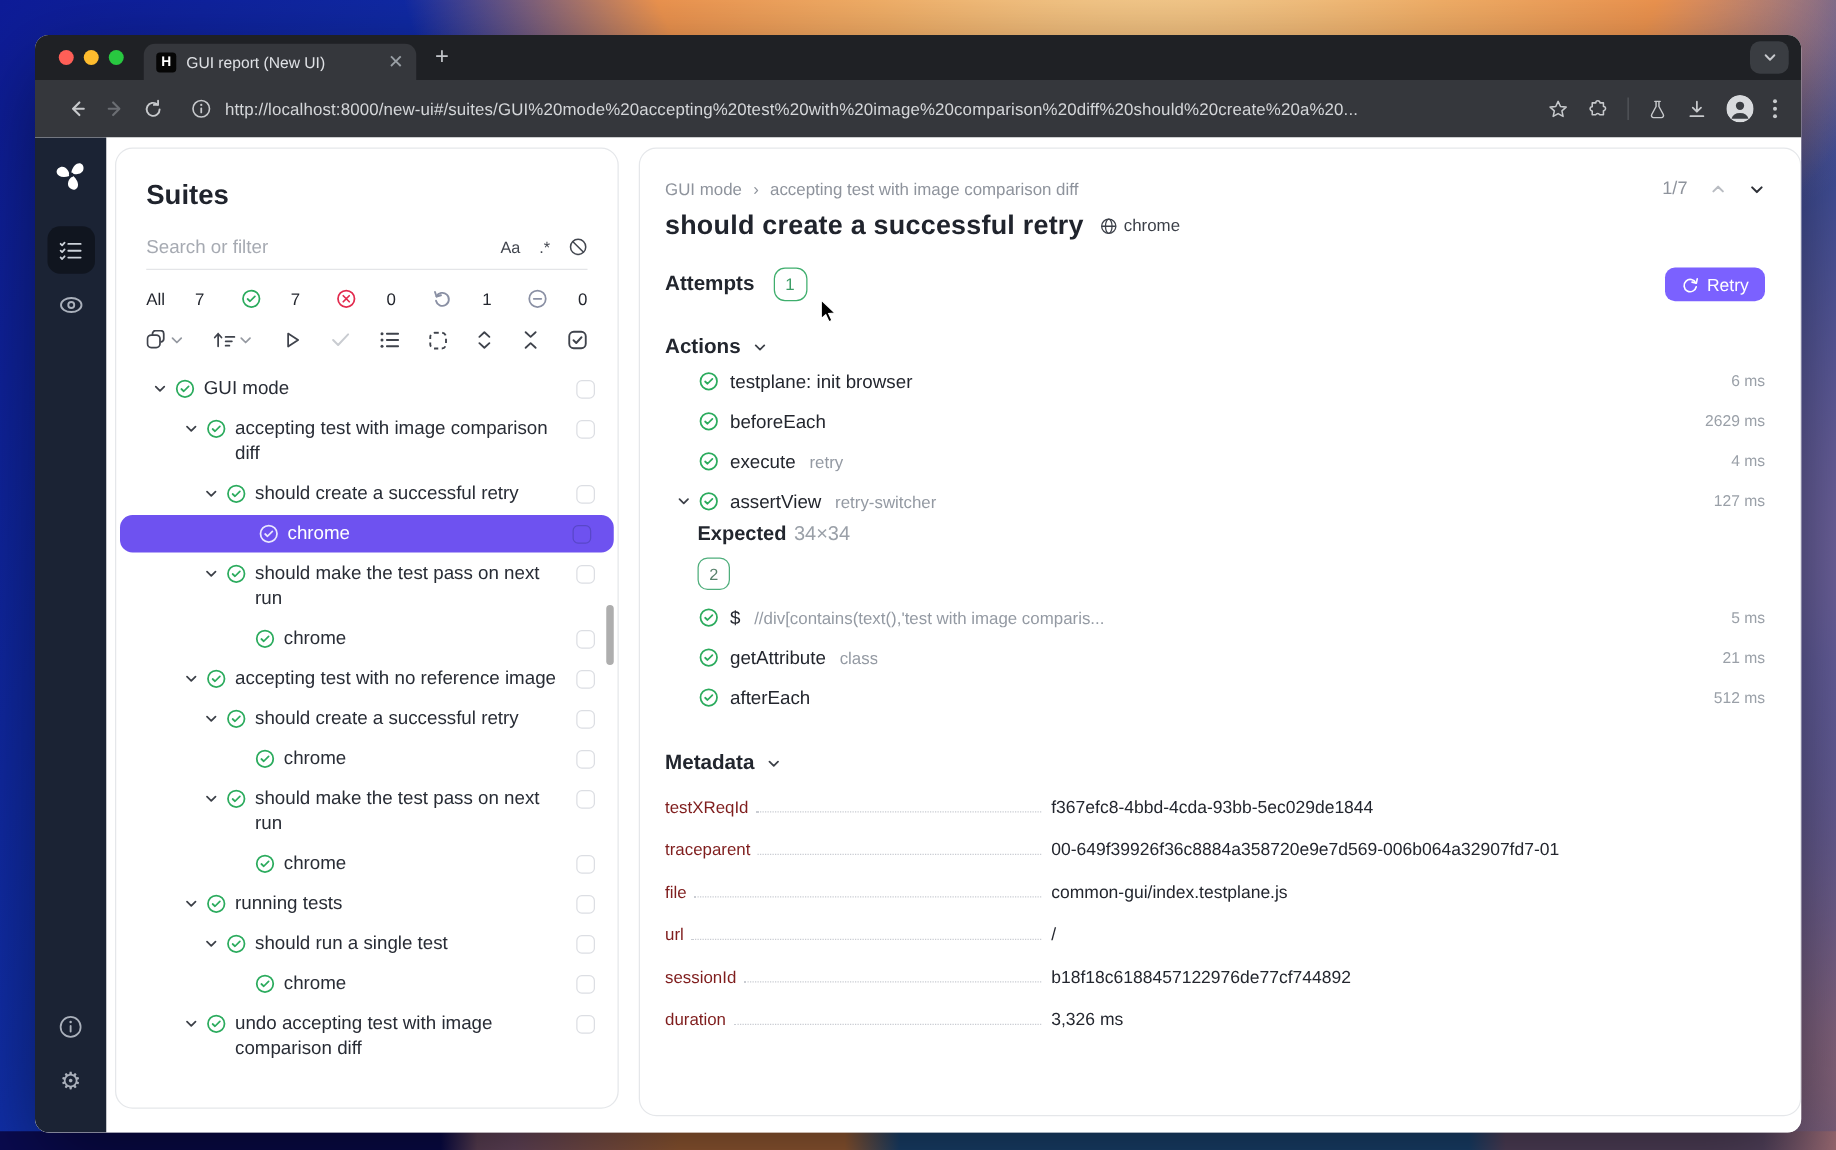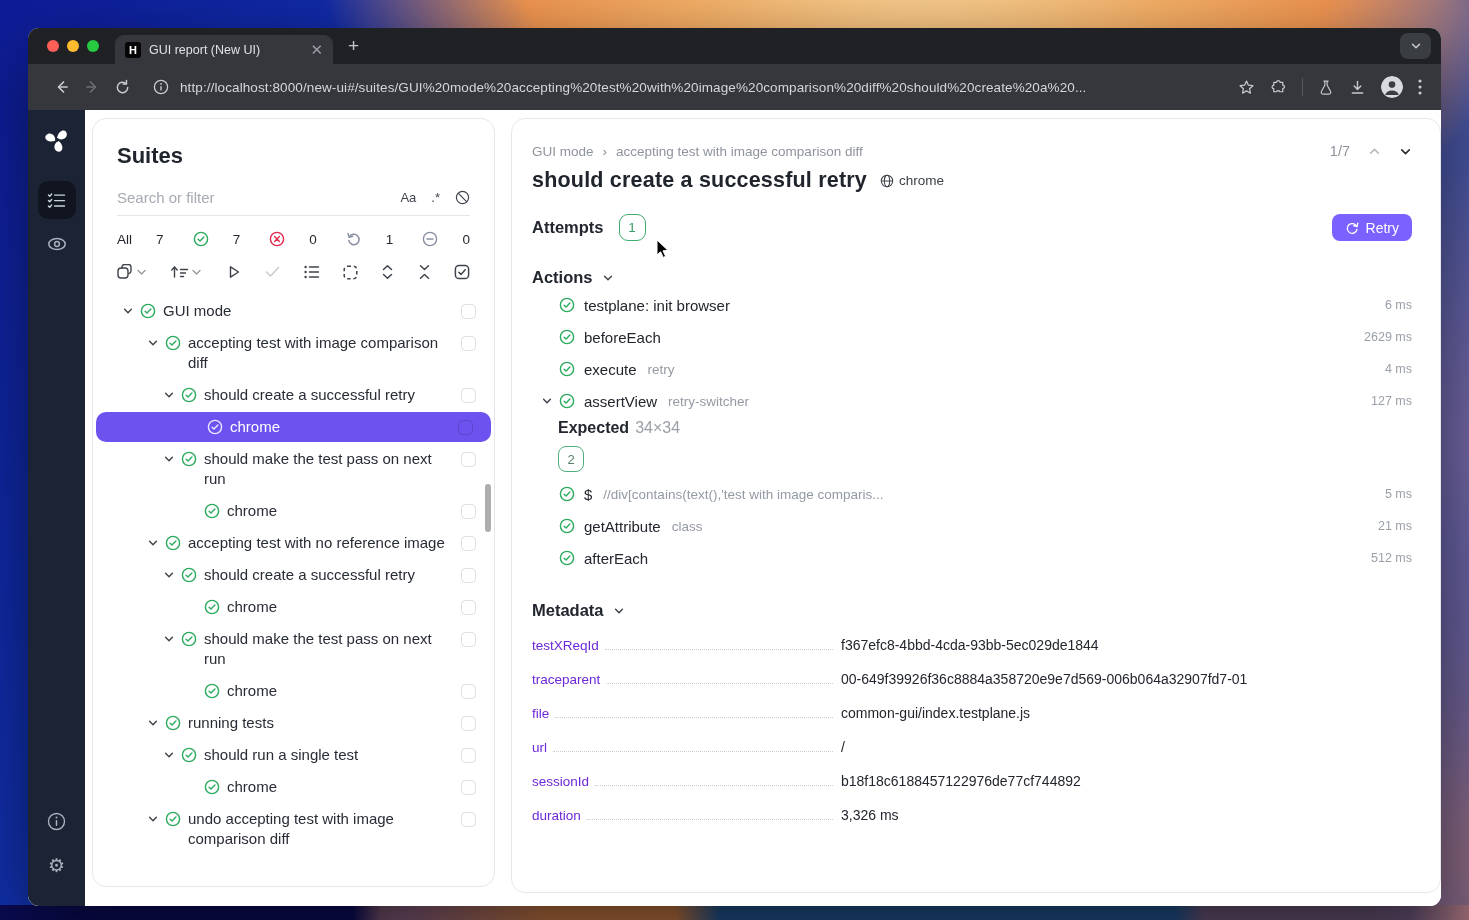--- a/index.html
+++ b/index.html
@@ -111,21 +111,21 @@
     text-overflow:ellipsis; max-width:420px; }
   .a-dur { margin-left:auto; color:#9aa0a8; font-size:12.5px; white-space:nowrap; padding-left:12px; }
   .assert-expand { padding-left:26px; margin:2px 0 6px; }
   .exp-line { font-size:16px; color:#22262e; font-weight:600; }
   .exp-size { color:#9aa0a8; font-weight:400; margin-left:6px; }
   .exp-badge { margin-top:9px; margin-bottom:6px; width:26px; height:26px; border:1px solid #4fae7c;
     border-radius:8px; color:#57806b; display:flex; align-items:center; justify-content:center; font-size:13px; }
   .meta-list { margin-top:8px; }
   .meta-row { display:flex; align-items:center; min-height:34px; }
   .meta-left { width:309px; flex:0 0 309px; display:flex; align-items:baseline; }
-  .meta-key { color:#6d28d9; font-size:13.5px; white-space:nowrap; }
+  .meta-key { color:#7f1d1d; font-size:13.5px; white-space:nowrap; }
   .meta-dots { flex:1; border-bottom:1px dotted #c9ccd2; margin:0 8px 3px 6px; }
   .meta-val { color:#23262e; font-size:14px; }
 
   .cursor { position:absolute; left:656px; top:239px; z-index:60; pointer-events:none; }
   svg { display:block; }
   .ico { display:inline-flex; align-items:center; justify-content:center; }
 </style>
 </head>
 <body>
 

